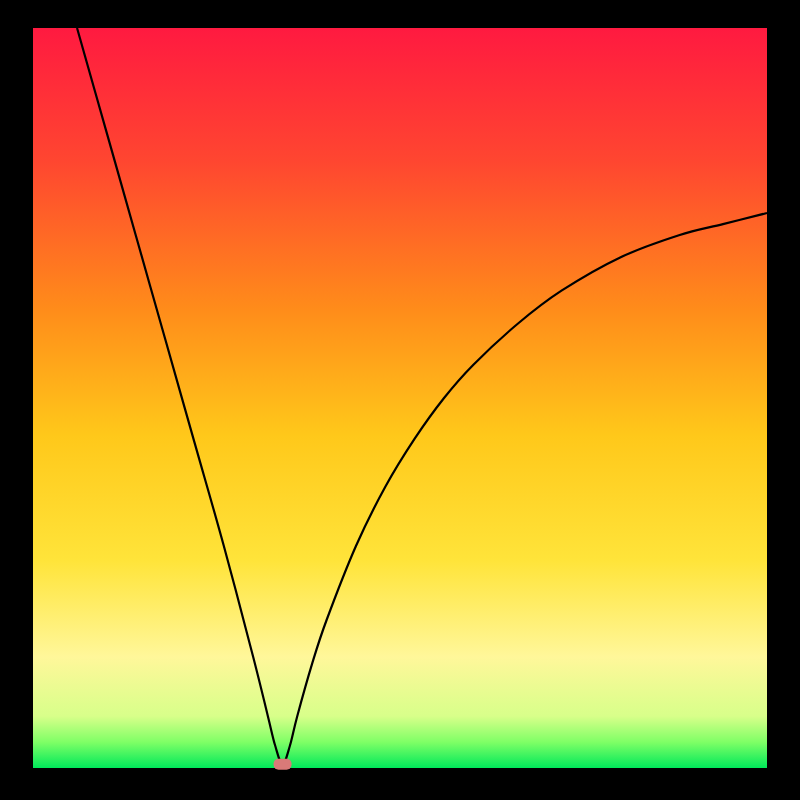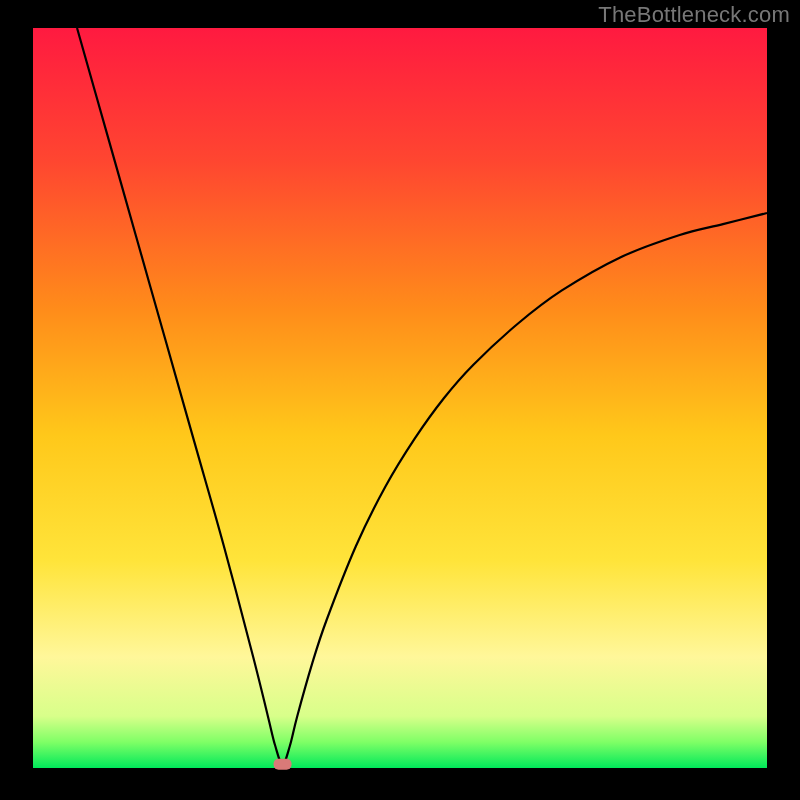--- a/index.html
+++ b/index.html
@@ -30,21 +30,20 @@
   svg {
     position: absolute;
     top: 0;
     left: 0;
   }
 </style>
 </head>
 <body>
 
 <div class="frame">
-  <div class="watermark">TheBottleneck.com</div>
   <svg id="chart-svg" width="800" height="800">
     <defs>
       <linearGradient id="bg-grad" x1="0" y1="0" x2="0" y2="1">
           <stop offset="0%" stop-color="#ff1a40"></stop>
           <stop offset="18%" stop-color="#ff4630"></stop>
           <stop offset="38%" stop-color="#ff8c1a"></stop>
           <stop offset="55.00000000000001%" stop-color="#ffc81a"></stop>
           <stop offset="72%" stop-color="#ffe43a"></stop>
           <stop offset="85%" stop-color="#fff79a"></stop>
           <stop offset="93%" stop-color="#d8ff8a"></stop>

